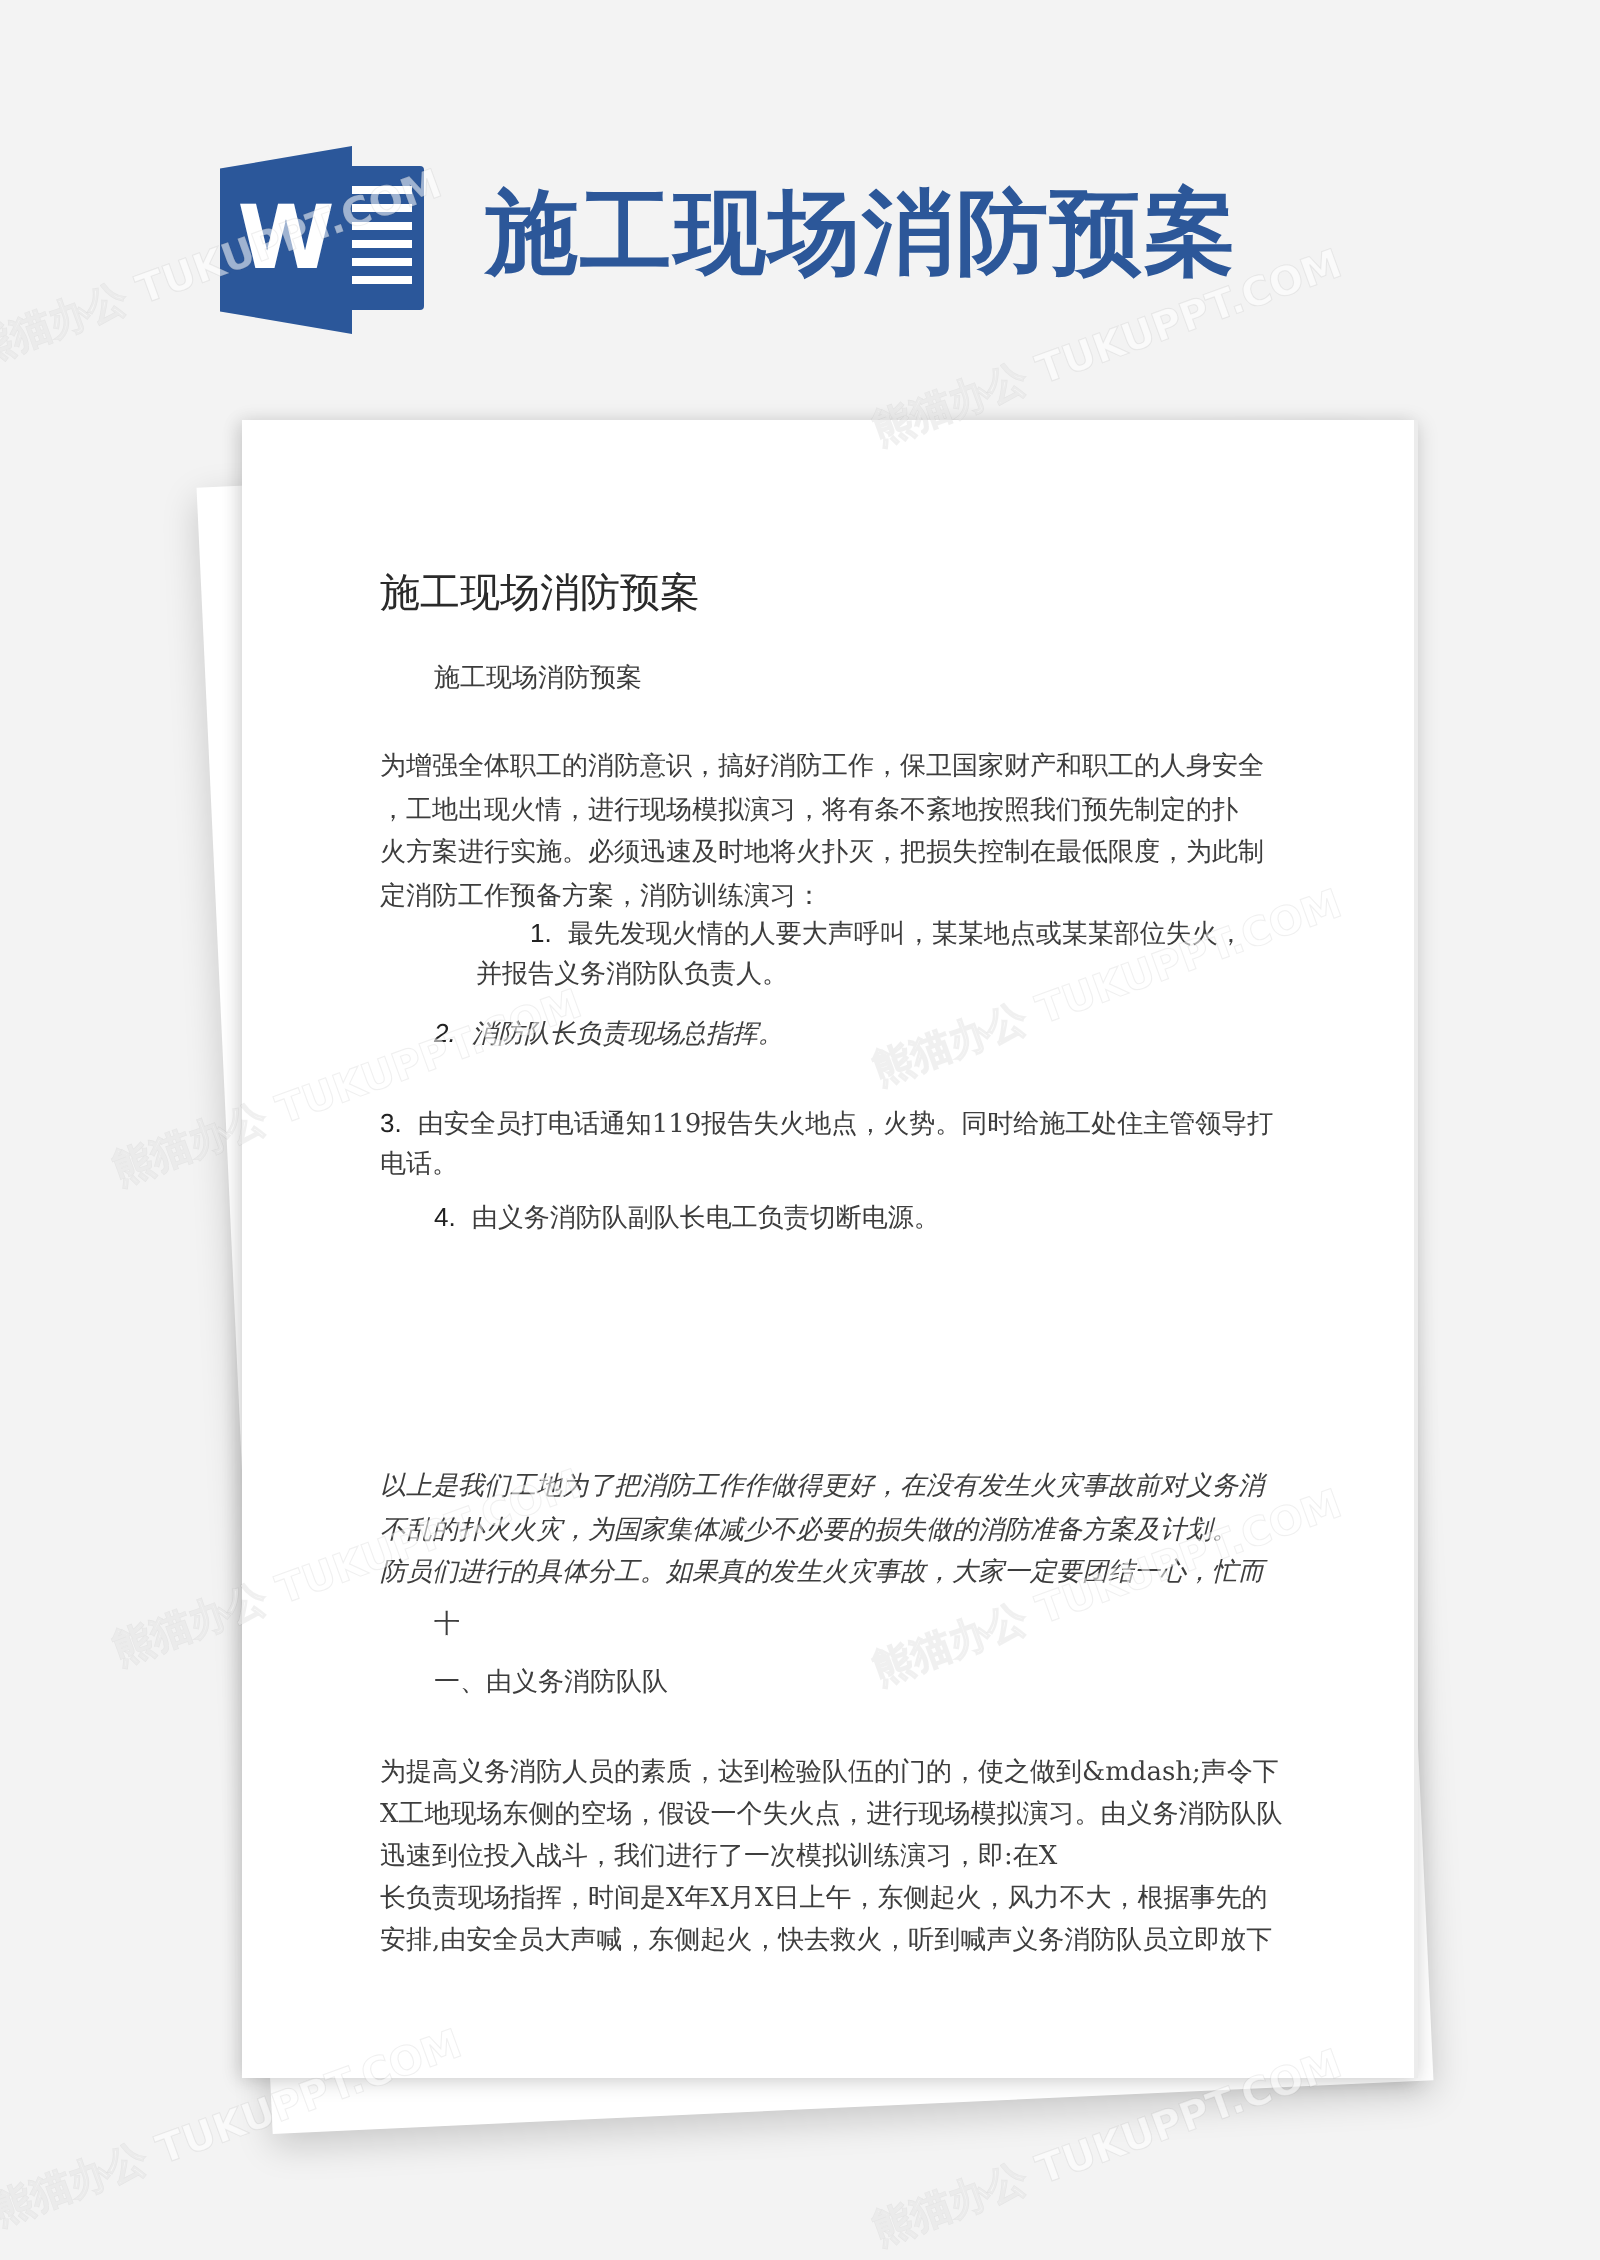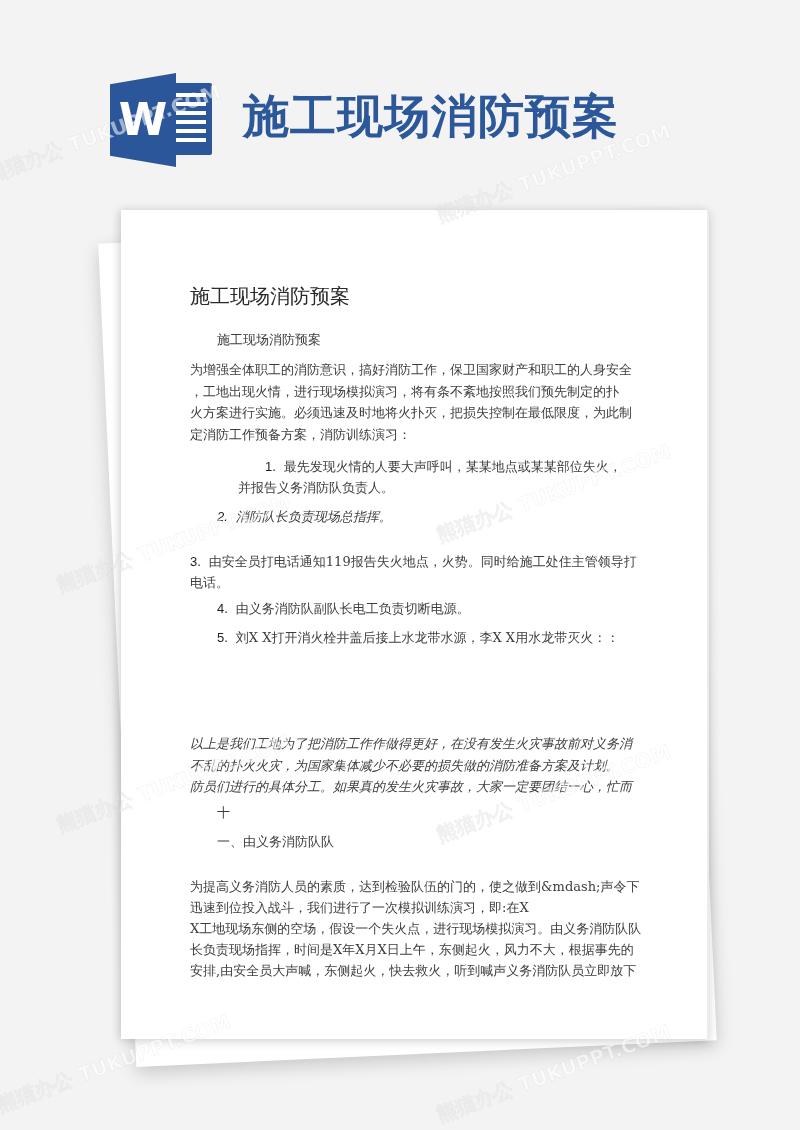--- a/index.html
+++ b/index.html
@@ -76,21 +76,21 @@
 
 <div class="sheet-back"></div>
 
 <div class="page">
   <div class="doc-title">施工现场消防预案</div>
 
   <div class="blk" style="left:96px; top:119px;">
     <span class="ln">施工现场消防预案</span>
   </div>
 
-  <div class="blk" style="left:69px; top:149px;">
+  <div class="blk" style="left:69px; top:163px;">
     <span class="ln">为增强全体职工的消防意识，搞好消防工作，保卫国家财产和职工的人身安全</span>
     <span class="ln">，工地出现火情，进行现场模拟演习，将有条不紊地按照我们预先制定的扑</span>
     <span class="ln">火方案进行实施。必须迅速及时地将火扑灭，把损失控制在最低限度，为此制</span>
     <span class="ln">定消防工作预备方案，消防训练演习：</span>
   </div>
 
   <div class="blk" style="left:69px; top:247px;margin-left:48px;">
     <span class="ln" style="height:20.5px;line-height:20.5px;padding-left:27px;"><span class="num">1.</span><span>最先发现火情的人要大声呼叫，某某地点或某某部位失火，</span></span>
     <span class="ln" style="height:20.5px;line-height:20.5px;">并报告义务消防队负责人。</span>
   </div>
@@ -101,43 +101,40 @@
 
   <div class="blk" style="left:69px; top:342px;">
     <span class="ln" style="height:20.5px;line-height:20.5px;"><span class="num">3.</span><span>由安全员打电话通知119报告失火地点，火势。同时给施工处住主管领导打</span></span>
     <span class="ln" style="height:20.5px;line-height:20.5px;">电话。</span>
   </div>
 
   <div class="blk" style="left:96px; top:388px;">
     <span class="ln"><span class="num">4.</span><span>由义务消防队副队长电工负责切断电源。</span></span>
   </div>
 
-  <div class="blk" style="left:96px; top:417px;">
-    <span class="ln"><span class="num">5.</span><span>刘X X打开消火栓井盖后接上水龙带水源，李X X用水龙带灭火：：</span></span>
-  </div>
 
 
   <div class="blk" style="left:69px; top:523px;font-style:italic;">
     <span class="ln">以上是我们工地为了把消防工作作做得更好，在没有发生火灾事故前对义务消</span>
     <span class="ln">不乱的扑火火灾，为国家集体减少不必要的损失做的消防准备方案及计划。</span>
     <span class="ln">防员们进行的具体分工。如果真的发生火灾事故，大家一定要团结一心，忙而</span>
   </div>
 
   <div class="blk" style="left:96px; top:592px;">
     <span class="ln">十</span>
   </div>
 
   <div class="blk" style="left:96px; top:621px;">
     <span class="ln">一、由义务消防队队</span>
   </div>
 
   <div class="blk" style="left:69px; top:666px;">
     <span class="ln" style="height:21px;line-height:21px;">为提高义务消防人员的素质，达到检验队伍的门的，使之做到&amp;mdash;声令下</span>
+    <span class="ln" style="height:21px;line-height:21px;">X工地现场东侧的空场，假设一个失火点，进行现场模拟演习。由义务消防队队</span>
     <span class="ln" style="height:21px;line-height:21px;">迅速到位投入战斗，我们进行了一次模拟训练演习，即:在X</span>
-    <span class="ln" style="height:21px;line-height:21px;">X工地现场东侧的空场，假设一个失火点，进行现场模拟演习。由义务消防队队</span>
     <span class="ln" style="height:21px;line-height:21px;">长负责现场指挥，时间是X年X月X日上午，东侧起火，风力不大，根据事先的</span>
     <span class="ln" style="height:21px;line-height:21px;">安排,由安全员大声喊，东侧起火，快去救火，听到喊声义务消防队员立即放下</span>
   </div>
 </div>
 
 <div class="wm" style="left:-20px; top:120px;">熊猫办公 TUKUPPT.COM</div>
 <div class="wm" style="left:430px; top:160px;">熊猫办公 TUKUPPT.COM</div>
 <div class="wm" style="left:50px; top:530px;">熊猫办公 TUKUPPT.COM</div>
 <div class="wm" style="left:430px; top:480px;">熊猫办公 TUKUPPT.COM</div>
 <div class="wm" style="left:50px; top:770px;">熊猫办公 TUKUPPT.COM</div>

